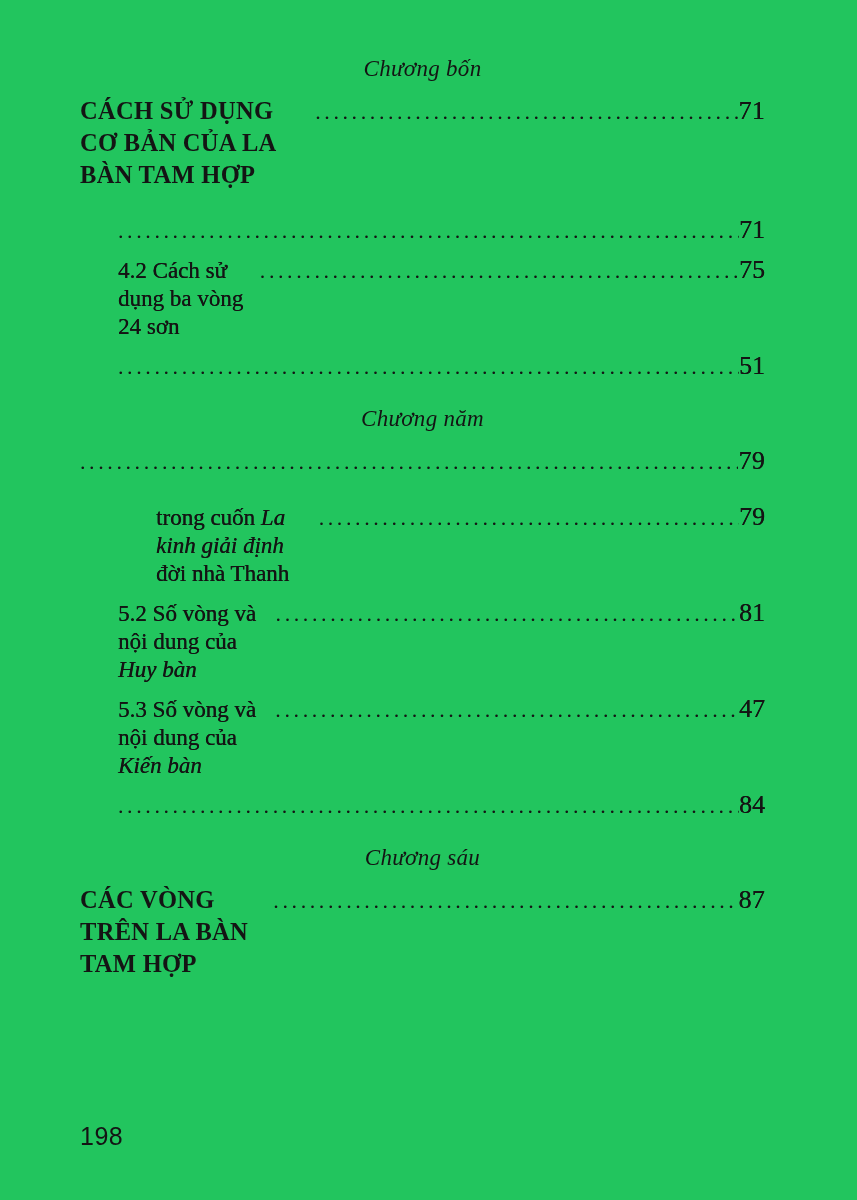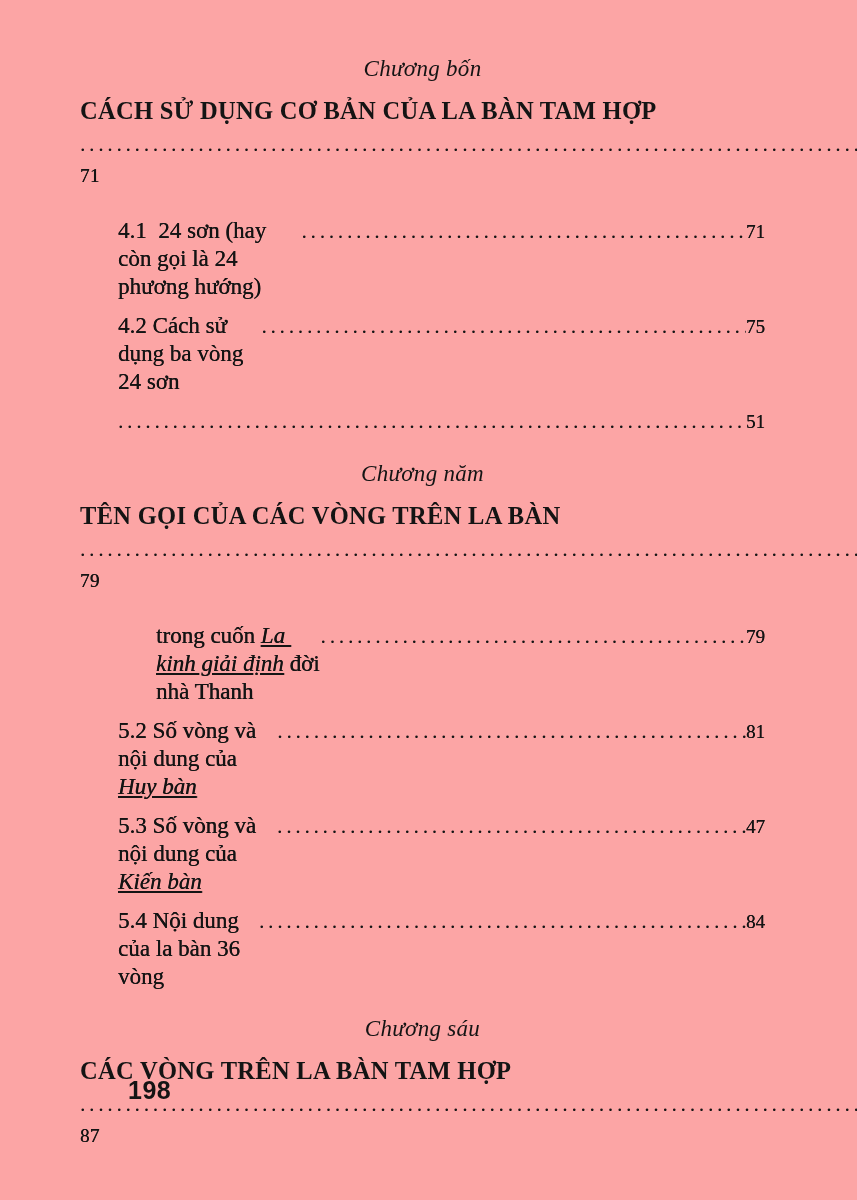--- a/index.html
+++ b/index.html
@@ -5,21 +5,21 @@
   html, body { margin: 0; padding: 0; }
   body {
     width: 857px; height: 1200px;
     background: #e8e8e8;
     font-family: "Liberation Serif", "DejaVu Serif", serif;
   }
   .page {
     position: relative;
     width: 857px; height: 1200px;
     box-sizing: border-box;
-    background: #fca5a5;
+    background: #22c55e;
     color: #141414;
     padding: 54px 92px 0 80px;
     overflow: hidden;
   }
   .section { margin-bottom: 23px; }
   .chapter-label {
     text-align: center;
     font-style: italic;
     font-size: 23px;
     line-height: 30px;
@@ -34,93 +34,89 @@
     font-size: 23px;
     line-height: 28px;
     margin-bottom: 11px;
   }
   .title-row {
     font-weight: 700;
     font-size: 24.5px;
     line-height: 32px;
     letter-spacing: 0.3px;
     margin-bottom: 0;
-    flex-direction: column;
   }
   .entries .row { padding-left: 38px; text-shadow: 0.35px 0 0 #141414; }
   .entries .row.cont { padding-left: 76px; }
   .lbl { white-space: pre-wrap; }
-  .it { font-style: italic; text-decoration: underline; }
+  .it { font-style: italic; }
   .fill {
     flex: 1 1 auto;
     overflow: hidden;
     white-space: nowrap;
     min-width: 8px;
   }
   .fill::after {
     content: "..................................................................................................................";
     letter-spacing: 3.6px;
     font-size: 22px;
     font-weight: 400;
     text-shadow: none;
   }
   .pg {
     white-space: pre;
-    font-size: 19px;
+    font-size: 26px;
     font-weight: 400;
     text-shadow: 0.35px 0 0 #141414;
   }
   .folio {
     position: absolute;
     left: 80px;
-    top: 1076px;
+    top: 1122px;
     font-family: "Liberation Sans", "DejaVu Sans", sans-serif;
     font-size: 25px;
-    font-weight: 700;
+    font-weight: 400;
     letter-spacing: 0.5px;
-    margin-left: 48px;
   }
 </style>
 </head>
 <body>
 
 <div class="page">
 
   <div class="section">
     <div class="chapter-label">Chương bốn</div>
     <div class="title-block">
       <div class="row title-row">
         <span class="lbl">CÁCH SỬ DỤNG CƠ BẢN CỦA LA BÀN TAM HỢP</span>
         <span class="fill"></span>
         <span class="pg">71</span>
       </div>
     </div>
     <div class="entries">
       <div class="row">
-        <span class="lbl">4.1  24 sơn (hay còn gọi là 24 phương hướng) </span>
         <span class="fill"></span>
         <span class="pg">71</span>
       </div>
       <div class="row">
         <span class="lbl">4.2 Cách sử dụng ba vòng 24 sơn</span>
         <span class="fill"></span>
         <span class="pg">75</span>
       </div>
       <div class="row">
         <span class="fill"></span>
         <span class="pg">51</span>
       </div>
     </div>
   </div>
 
   <div class="section">
     <div class="chapter-label">Chương năm</div>
     <div class="title-block">
       <div class="row title-row">
-        <span class="lbl">TÊN GỌI CỦA CÁC VÒNG TRÊN LA BÀN </span>
         <span class="fill"></span>
         <span class="pg">79</span>
       </div>
     </div>
     <div class="entries">
       <div class="row cont">
         <span class="lbl"><span>trong cuốn </span><span class="it">La kinh giải định</span><span> đời nhà Thanh</span></span>
         <span class="fill"></span>
         <span class="pg">79</span>
       </div>
@@ -128,21 +124,20 @@
         <span class="lbl"><span>5.2 Số vòng và nội dung của </span><span class="it">Huy bàn</span><span> </span></span>
         <span class="fill"></span>
         <span class="pg">81</span>
       </div>
       <div class="row">
         <span class="lbl"><span>5.3 Số vòng và nội dung của </span><span class="it">Kiến bàn</span></span>
         <span class="fill"></span>
         <span class="pg">47</span>
       </div>
       <div class="row">
-        <span class="lbl">5.4 Nội dung của la bàn 36 vòng</span>
         <span class="fill"></span>
         <span class="pg">84</span>
       </div>
     </div>
   </div>
 
   <div class="section">
     <div class="chapter-label">Chương sáu</div>
     <div class="title-block tight">
       <div class="row title-row">

